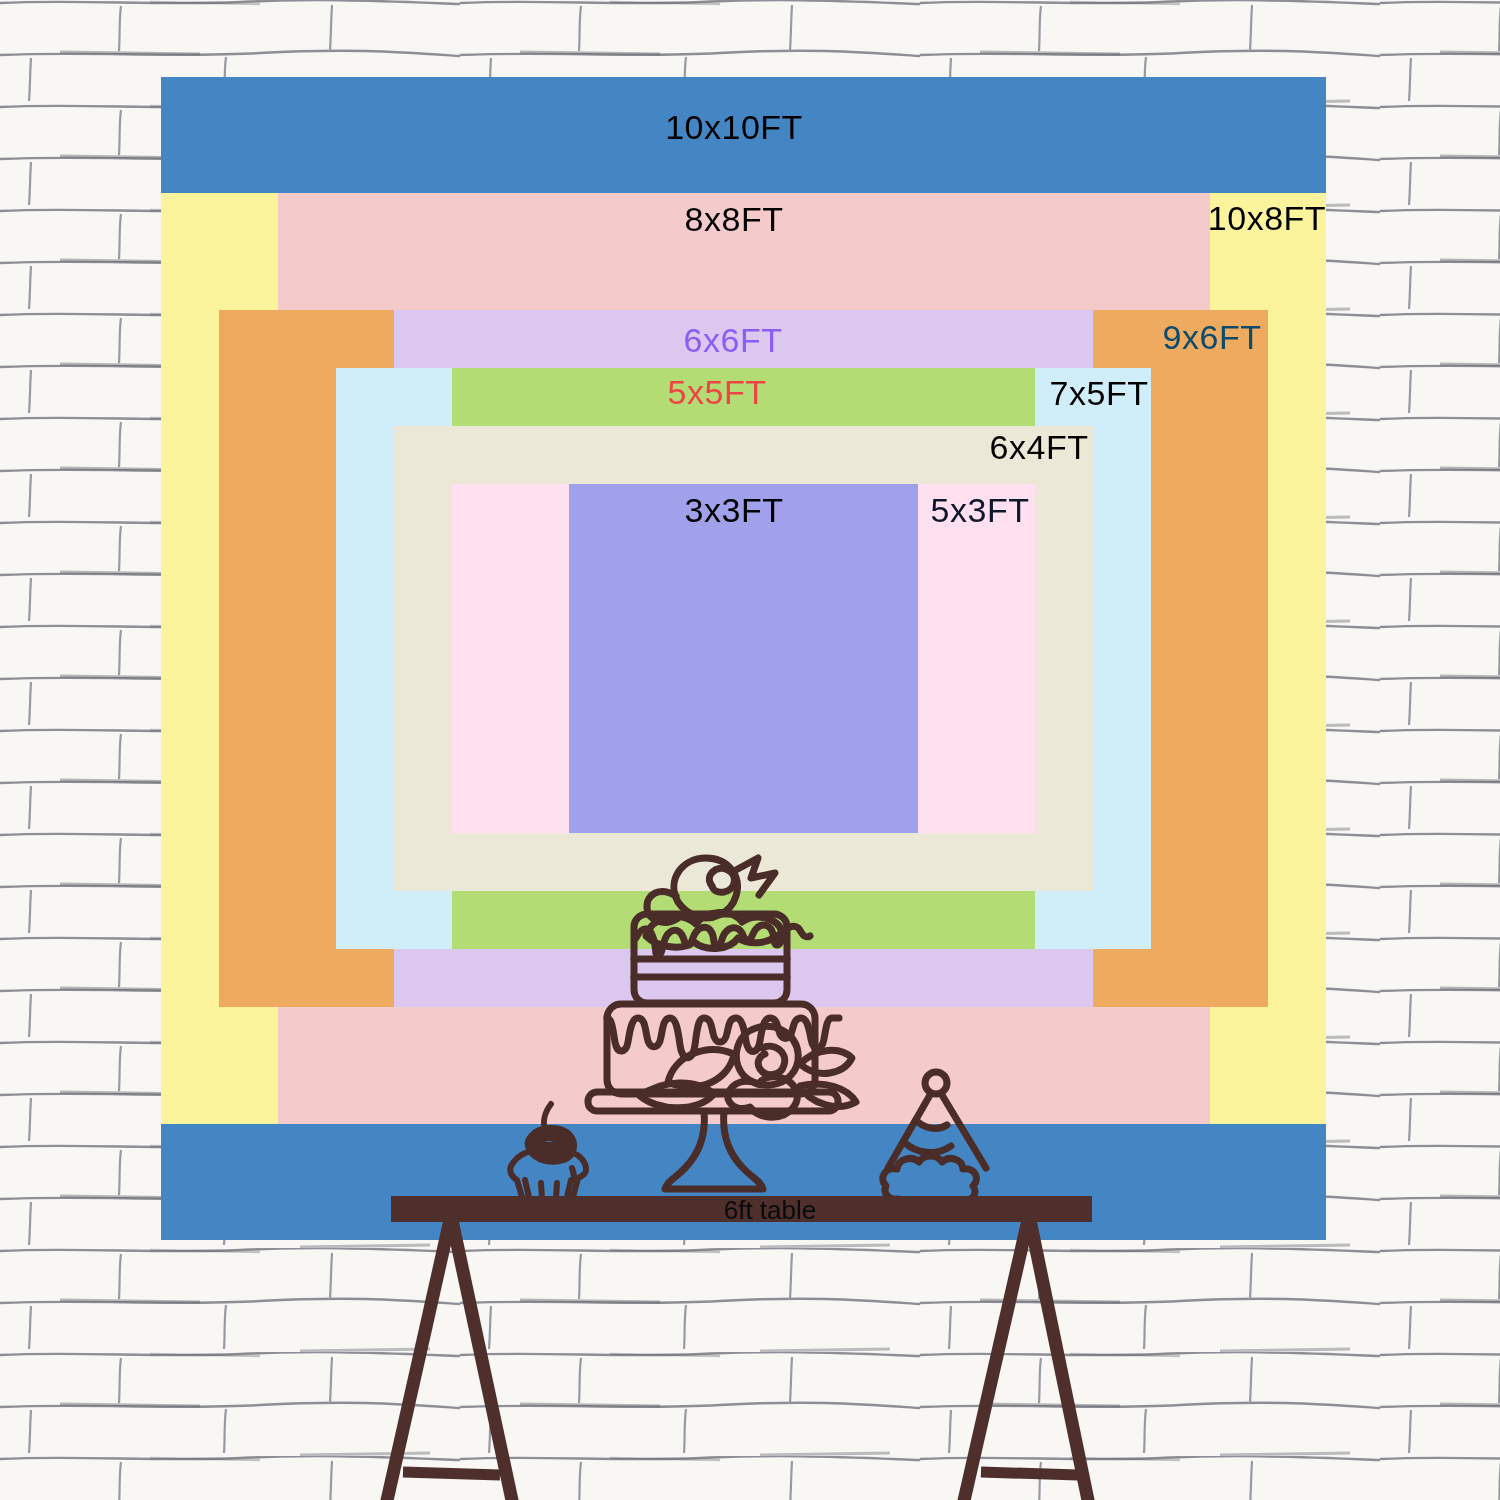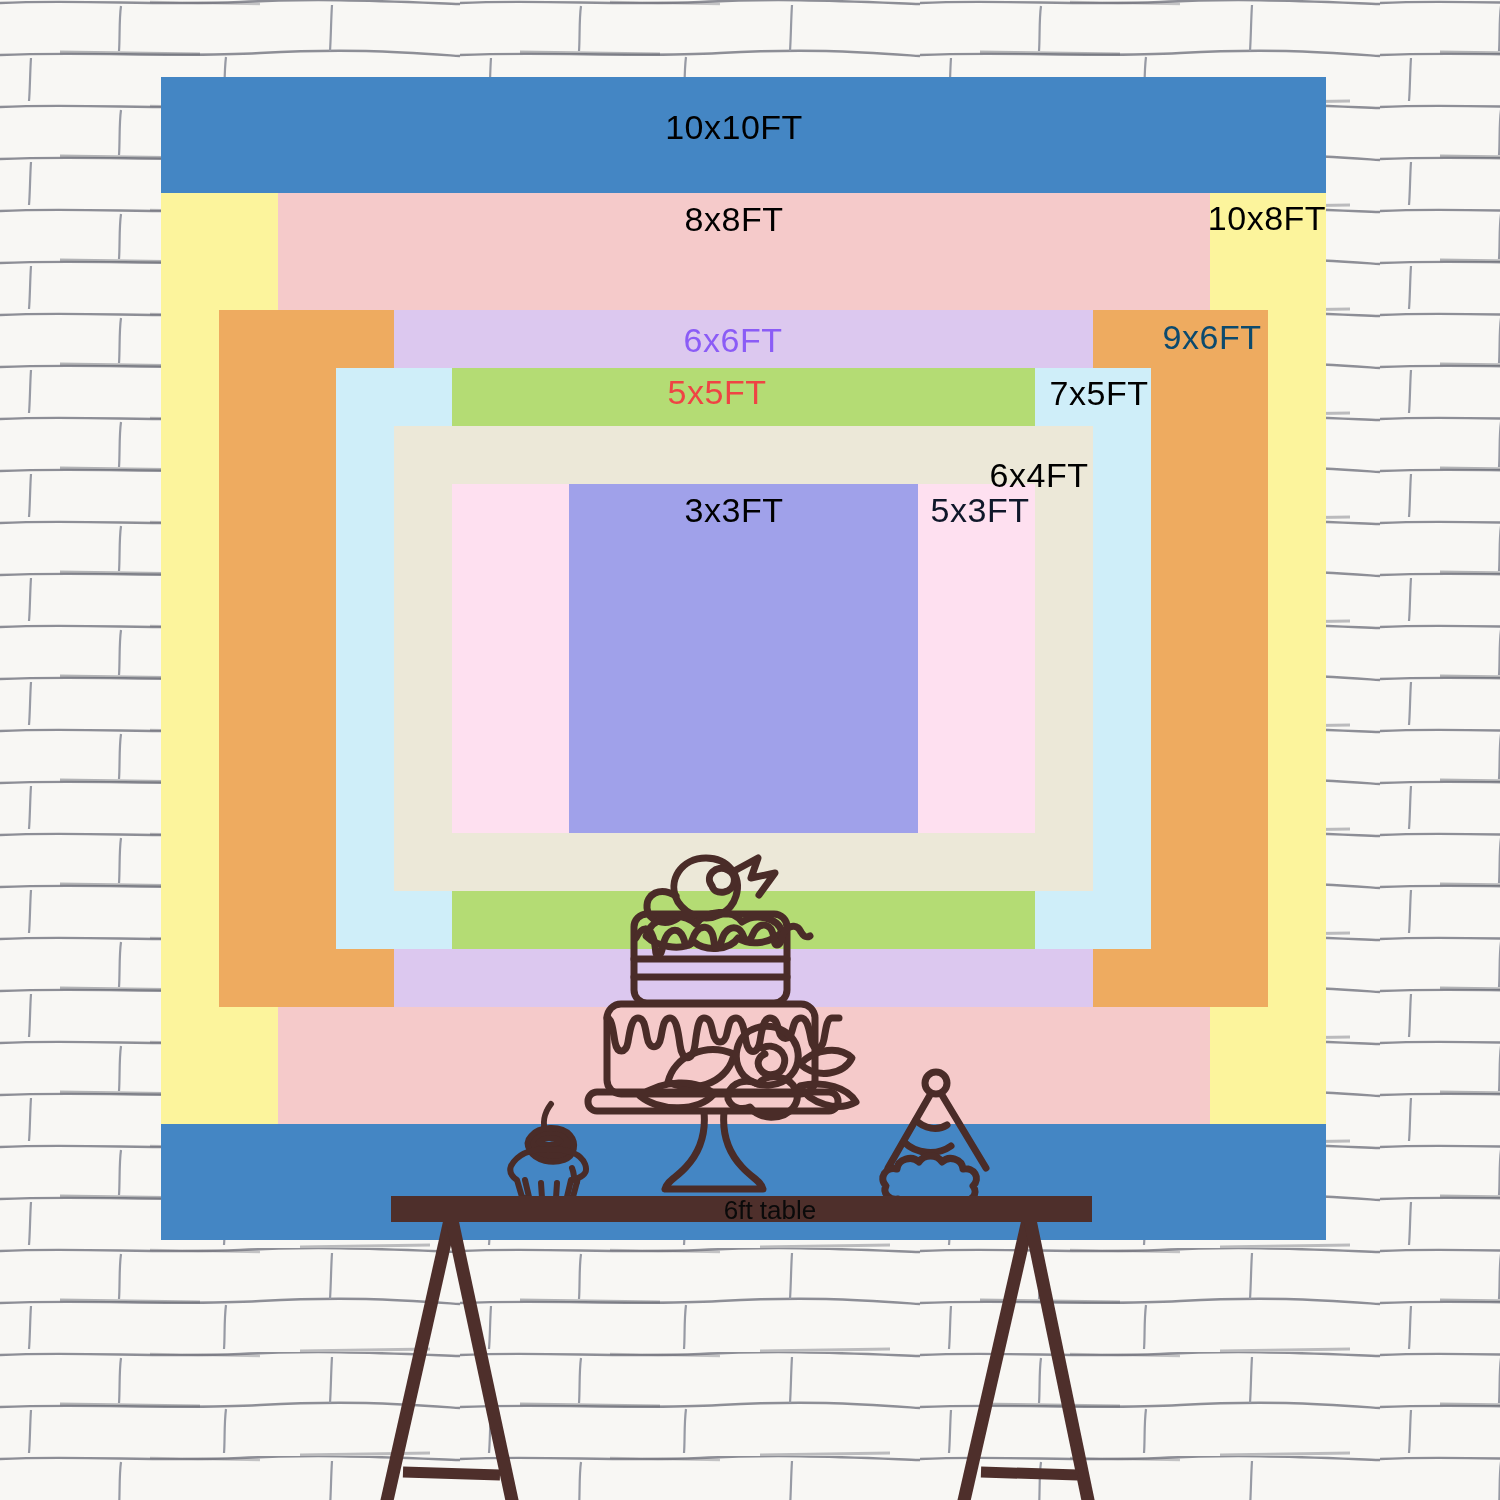--- a/index.html
+++ b/index.html
@@ -63,21 +63,21 @@
     </div>
 
   <div id="size-labels">
       <div class="size-label" style="left: 734px; top: 127px; color: rgb(0, 0, 0);">10x10FT</div>
       <div class="size-label" style="left: 1267px; top: 218px; color: rgb(0, 0, 0);">10x8FT</div>
       <div class="size-label" style="left: 734px; top: 219px; color: rgb(0, 0, 0);">8x8FT</div>
       <div class="size-label" style="left: 1212px; top: 337px; color: #0c4a6e;">9x6FT</div>
       <div class="size-label" style="left: 733px; top: 340px; color: #8b5cf6;">6x6FT</div>
       <div class="size-label" style="left: 1099px; top: 393px; color: rgb(0, 0, 0);">7x5FT</div>
       <div class="size-label" style="left: 717px; top: 392px; color: #ef4444;">5x5FT</div>
-      <div class="size-label" style="left: 1039px; top: 447px; color: rgb(0, 0, 0); margin-top: 28px;">6x4FT</div>
+      <div class="size-label" style="left: 1039px; top: 447px; color: rgb(0, 0, 0);">6x4FT</div>
       <div class="size-label" style="left: 980px; top: 510px; color: #0f172a;">5x3FT</div>
       <div class="size-label" style="left: 734px; top: 510px; color: rgb(0, 0, 0);">3x3FT</div>
     </div>
 
   <svg id="decor-svg" width="1500" height="1500" viewBox="0 0 1500 1500" aria-hidden="true">
 
     <g stroke="#4e2f2b" stroke-width="13" fill="none">
       <path d="M450,1220 L386,1505"></path>
       <path d="M452,1220 L513,1505"></path>
       <path d="M403,1472 L500,1475" stroke-width="11"></path>

